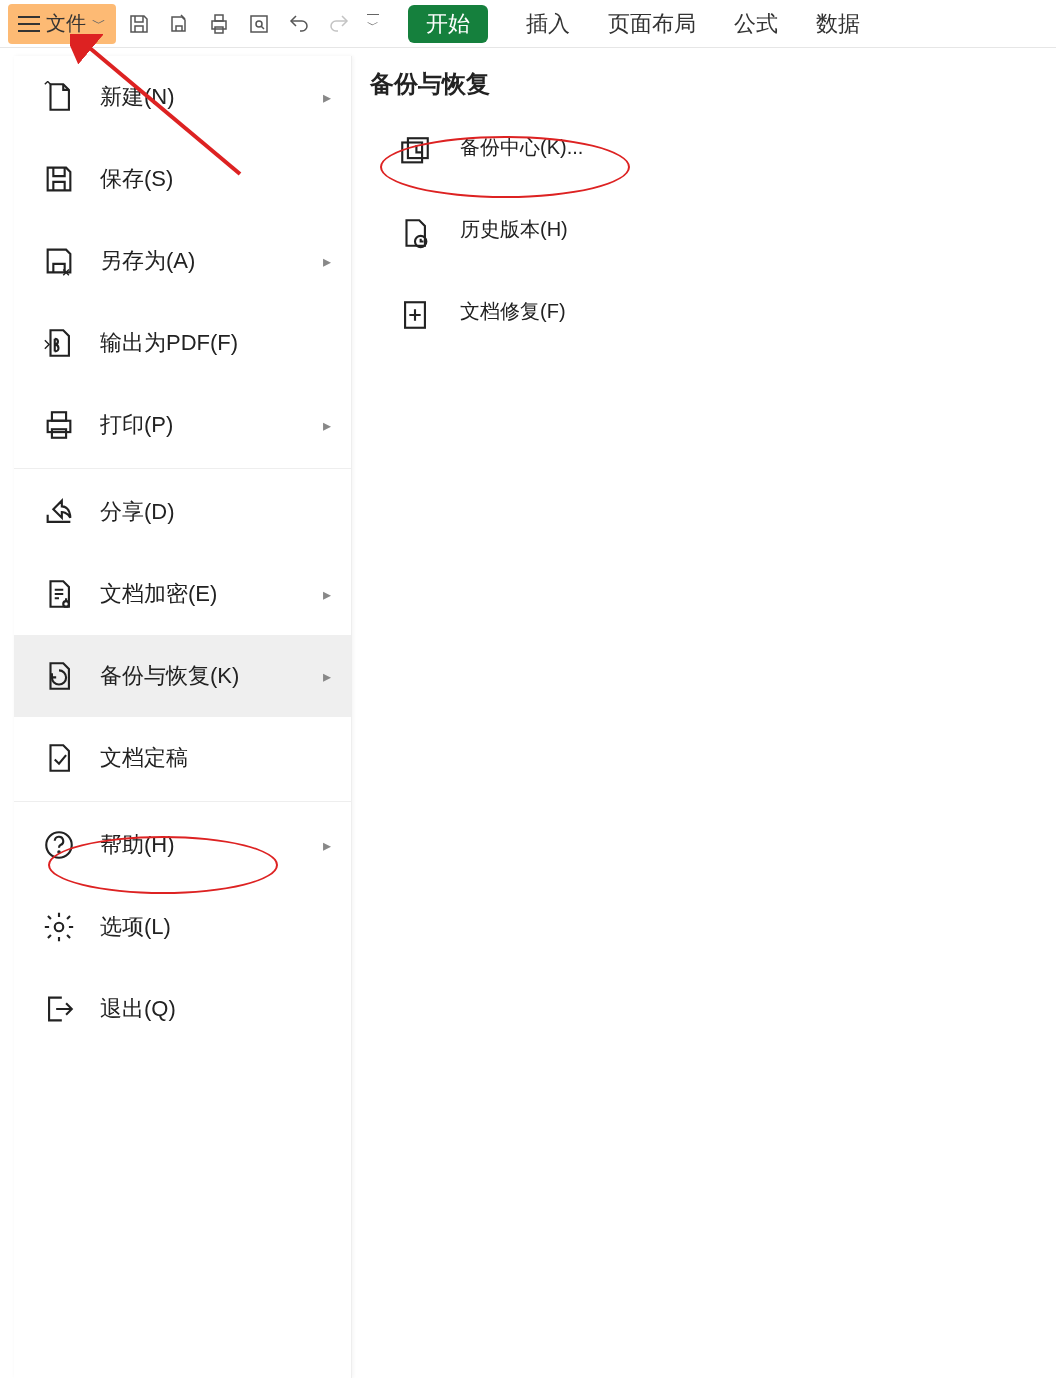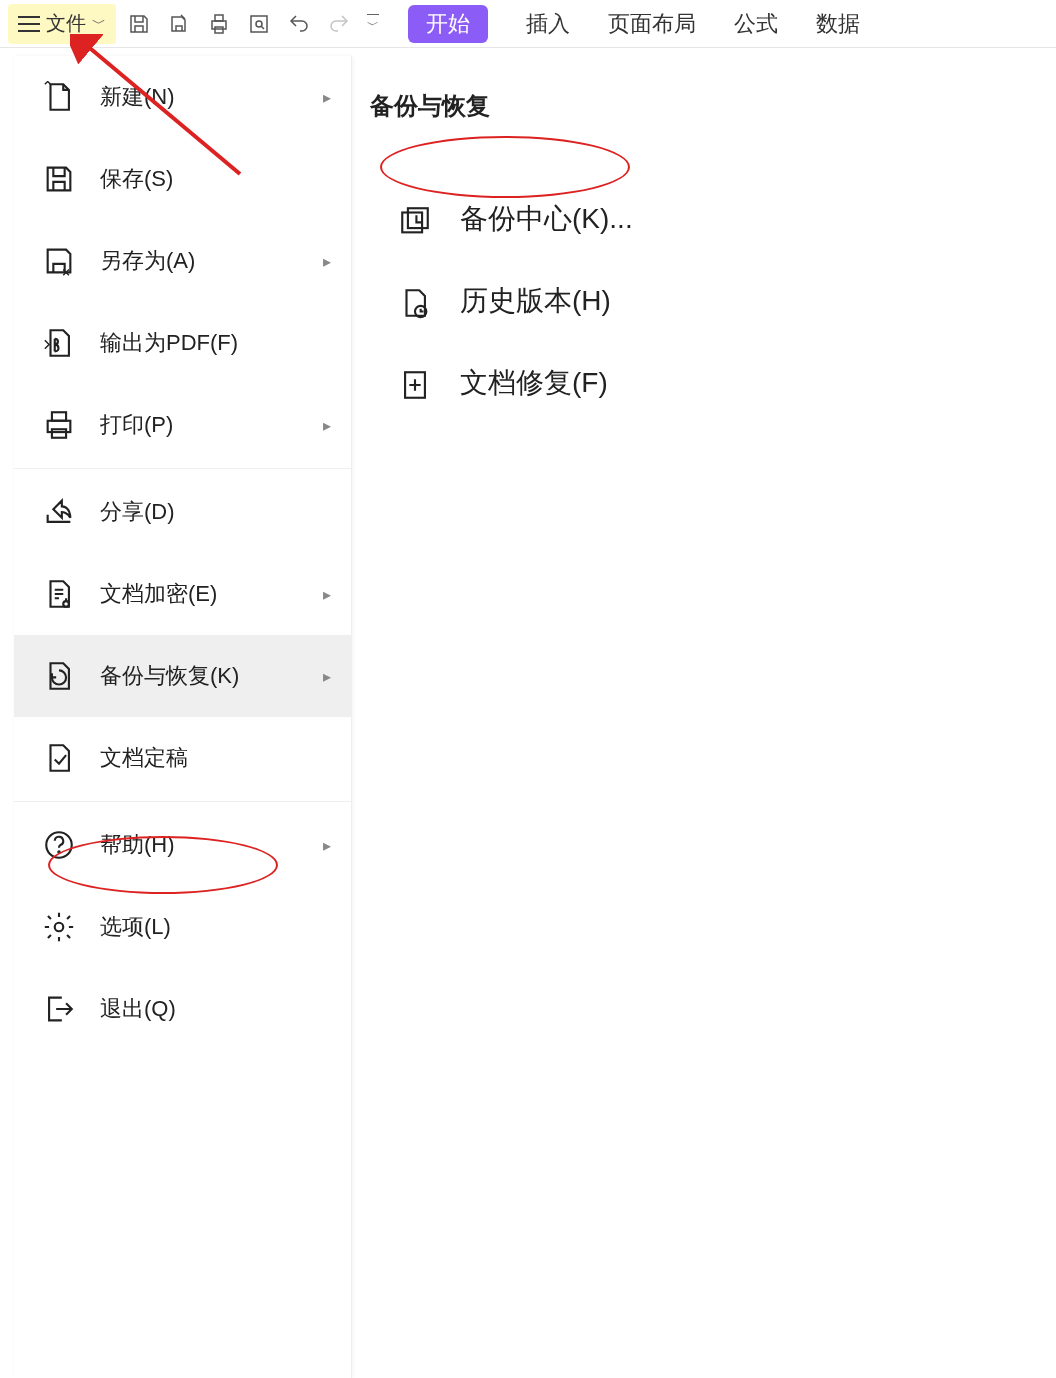--- a/index.html
+++ b/index.html
@@ -22,21 +22,21 @@
     gap: 6px;
     font-size: 20px;
     color: #333;
   }
   .file-btn {
     display: flex;
     align-items: center;
     gap: 6px;
     height: 40px;
     padding: 0 10px;
-    background: #fef9c3;
+    background: #fdba74;
     border-radius: 4px;
   }
   .file-btn .hamburger {
     width: 22px; height: 16px;
     border-top: 2px solid #333;
     border-bottom: 2px solid #333;
     position: relative;
   }
   .file-btn .hamburger::before {
     content: ""; position: absolute; left:0; right:0; top:5px;
@@ -53,21 +53,21 @@
   .toolbtn svg { width: 24px; height: 24px; stroke: #555; stroke-width:1.5; fill:none; }
   .tabs {
     display: flex;
     align-items: center;
     gap: 38px;
     margin-left: 18px;
     font-size: 22px;
     color: #333;
   }
   .tab-start {
-    background: #8b5cf6;
+    background: #15803d;
     color: #fff;
     padding: 4px 18px;
     border-radius: 6px;
     font-size: 22px;
     text-align: right;
   }
 
   
   .filemenu {
     position: absolute;
@@ -116,35 +116,35 @@
   
   .arrow-annot {
     position: absolute;
     pointer-events: none;
   }
 
   
   .subpanel {
     position: absolute;
     left: 370px;
-    top: 90px;
+    top: 68px;
     width: 560px;
   }
   .subpanel-title {
     font-size: 24px;
     font-weight: 600;
     color: #222;
     margin-bottom: 34px;
   }
   .sub-item {
     display: flex;
-    align-items: flex-end;
+    align-items: flex-start;
     gap: 28px;
     height: 82px;
-    font-size: 28px;
+    font-size: 20px;
     color: #222;
     padding-left: 28px;
   }
   .sub-item .fm-icon svg { stroke:#222; }
 
 </style>
 </head>
 <body>
 
 <div class="topbar">

